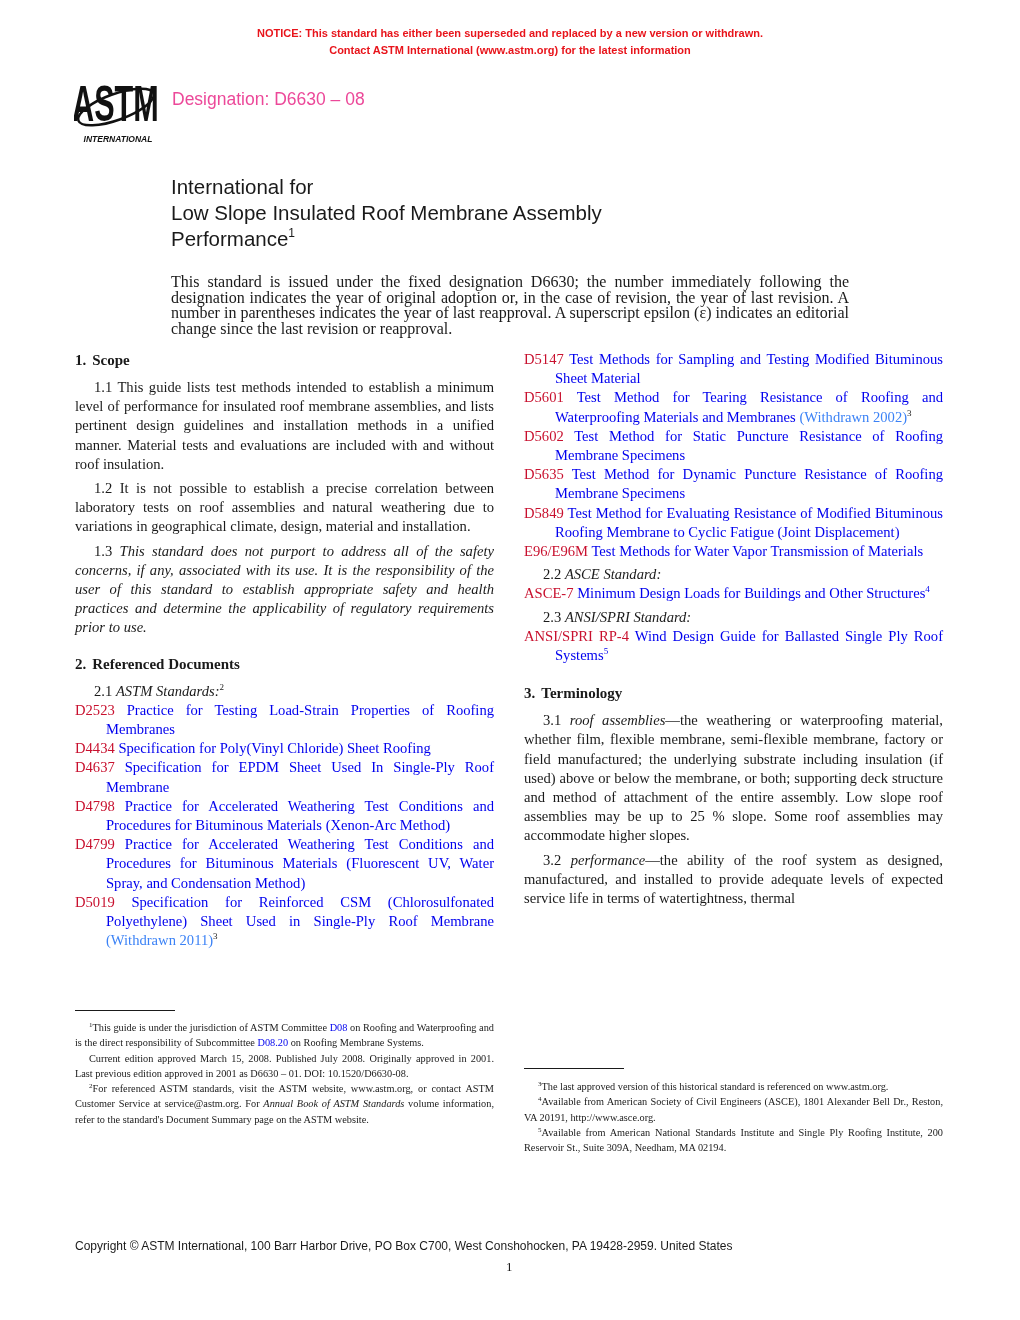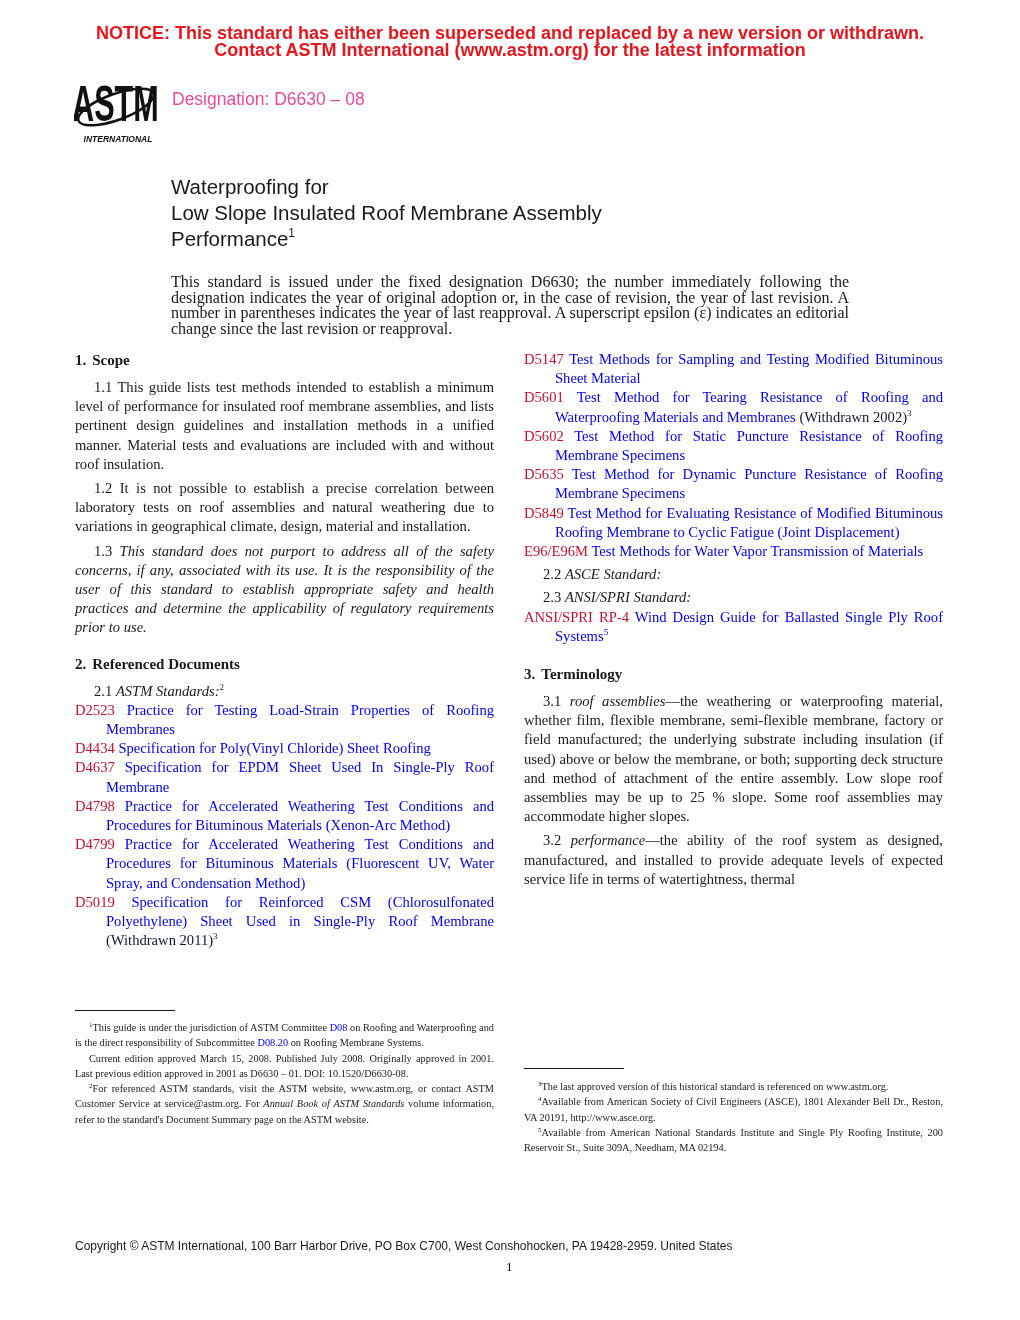--- a/index.html
+++ b/index.html
@@ -1,18 +1,18 @@
 <!DOCTYPE html>
 <html><head>
   <meta charset="utf-8">
   <style>
     html, body { margin: 0; padding: 0; background: #ffffff; }
     body { width: 1020px; height: 1320px; position: relative; overflow: hidden; color: #1a1a1a; font-family: "Liberation Serif", serif; }
 
-    .notice { position: absolute; left: 0; top: 25px; width: 1020px; text-align: center; color: #e8141b; font-family: "Liberation Sans", sans-serif; font-weight: bold; font-size: 18px; line-height: 17px; }
+    .notice { position: absolute; left: 0; top: 25px; width: 1020px; text-align: center; color: #e8141b; font-family: "Liberation Sans", sans-serif; font-weight: bold; font-size: 11px; line-height: 17px; }
 
     .logo { position: absolute; left: 74px; top: 78px; width: 90px; height: 66px; }
     .designation { position: absolute; left: 172px; top: 89px; font-family: Liberation Sans, sans-serif; font-size: 17.5px; color: #ec4899; }
 
     .title { position: absolute; left: 171px; top: 174px; font-family: "Liberation Sans", sans-serif; font-size: 20.5px; line-height: 26px; color: #1a1a1a; }
     .title .line1 { font-weight: normal; }
     .title .line2, .title .line3 { font-weight: normal; }
     .title sup { font-size: 12px; vertical-align: 9px; line-height: 0; }
 
     .preamble { position: absolute; left: 171px; top: 274px; width: 678px; font-family: "Liberation Serif", serif; font-size: 16px; line-height: 15.5px; text-align: justify; color: #1a1a1a; }
@@ -22,21 +22,21 @@
     .col-right { left: 524px; top: 350px; width: 419px; }
 
     h2.sec { font-size: 15px; font-weight: bold; margin: 0 0 8px 0; line-height: 20px; }
     h2.sec .num { margin-right: 6px; }
     p.para { margin: 0 0 5px 0; text-indent: 19px; }
     p.para .it, .it { font-style: italic; }
     .sub { text-indent: 19px; margin: 0; }
     .ref { padding-left: 31px; text-indent: -31px; margin: 0; text-align: justify; }
     .ref .code { color: #c8102e; }
     .ref .desc { color: #0000ee; }
-    .ref .note { color: #0f172a; }
+    .ref .note { color: #3b82f6; }
     sup.fn { font-size: 9px; vertical-align: 6px; line-height: 0; }
 
     .fn-rule { position: absolute; height: 1px; background: #1a1a1a; width: 100px; }
     .footnotes { position: absolute; font-family: "Liberation Serif", serif; font-size: 10.3px; line-height: 15.3px; text-align: justify; color: #1a1a1a; width: 419px; }
     .footnotes p { margin: 0; text-indent: 14px; }
     .footnotes .blue { color: #0000ee; }
     .footnotes sup { font-size: 7px; vertical-align: 4px; line-height: 0; }
 
     .copyright { position: absolute; left: 75px; top: 1239px; font-family: "Liberation Sans", sans-serif; font-size: 12px; color: #1a1a1a; }
     .pagenum { position: absolute; left: 506px; top: 1259px; font-size: 13px; color: #1a1a1a; }
@@ -52,21 +52,21 @@
 <div class="logo">
   <svg width="90" height="66" viewBox="0 0 90 66">
     <ellipse cx="42" cy="29" rx="40" ry="13" fill="none" stroke="#111" stroke-width="2.5" transform="rotate(-20 42 29)"></ellipse>
     <text x="42" y="44" text-anchor="middle" font-family="Liberation Sans, sans-serif" font-weight="bold" font-size="34" fill="#111" transform="scale(0.9,1.45) translate(4,-14)">ASTM</text>
     <text x="44" y="64" text-anchor="middle" font-family="Liberation Sans, sans-serif" font-weight="bold" font-style="italic" font-size="8.5" fill="#111">INTERNATIONAL</text>
   </svg>
 </div>
 <div class="designation">Designation: D6630 – 08</div>
 
 <div class="title">
-  <div class="line1">Waterproofing for</div>
+  <div class="line1">International for</div>
   <div class="line2">Low Slope Insulated Roof Membrane Assembly</div>
   <div class="line3"><span>Performance</span><sup>1</sup></div>
 </div>
 
 <div class="preamble">This standard is issued under the fixed designation D6630; the number immediately following the designation indicates the year of original adoption or, in the case of revision, the year of last revision. A number in parentheses indicates the year of last reapproval. A superscript epsilon (ε) indicates an editorial change since the last revision or reapproval.</div>
 
 <div class="col col-left">
   <h2 class="sec"><span class="num">1.</span><span>Scope</span></h2>
   <p class="para"><span>1.1</span> <span>This guide lists test methods intended to establish a minimum level of performance for insulated roof membrane assemblies, and lists pertinent design guidelines and installation methods in a unified manner. Material tests and evaluations are included with and without roof insulation.</span></p>
   <p class="para"><span>1.2</span> <span>It is not possible to establish a precise correlation between laboratory tests on roof assemblies and natural weathering due to variations in geographical climate, design, material and installation.</span></p>
@@ -95,20 +95,21 @@
   <div id="refs-right">
       <p class="ref"><span class="code">D5147</span> <span class="desc">Test Methods for Sampling and Testing Modified Bituminous Sheet Material</span></p>
       <p class="ref"><span class="code">D5601</span> <span class="desc">Test Method for Tearing Resistance of Roofing and Waterproofing Materials and Membranes</span> <span class="note">(Withdrawn 2002)</span><sup class="fn">3</sup></p>
       <p class="ref"><span class="code">D5602</span> <span class="desc">Test Method for Static Puncture Resistance of Roofing Membrane Specimens</span></p>
       <p class="ref"><span class="code">D5635</span> <span class="desc">Test Method for Dynamic Puncture Resistance of Roofing Membrane Specimens</span></p>
       <p class="ref"><span class="code">D5849</span> <span class="desc">Test Method for Evaluating Resistance of Modified Bituminous Roofing Membrane to Cyclic Fatigue (Joint Displacement)</span></p>
       <p class="ref"><span class="code">E96/E96M</span> <span class="desc">Test Methods for Water Vapor Transmission of Materials</span></p>
     </div>
 
   <p class="sub" style="margin-top:4px"><span>2.2</span> <span class="it">ASCE Standard:</span></p>
+  <p class="ref"><span class="code">ASCE-7</span> <span class="desc">Minimum Design Loads for Buildings and Other Structures</span><sup class="fn desc">4</sup></p>
   <p class="sub" style="margin-top:4px"><span>2.3</span> <span class="it">ANSI/SPRI Standard:</span></p>
   <p class="ref"><span class="code">ANSI/SPRI RP-4</span> <span class="desc">Wind Design Guide for Ballasted Single Ply Roof Systems</span><sup class="fn desc">5</sup></p>
 
   <h2 class="sec" style="margin-top:18px"><span class="num">3.</span><span>Terminology</span></h2>
   <p class="para"><span>3.1</span> <span class="it">roof assemblies</span><span>—the weathering or waterproofing material, whether film, flexible membrane, semi-flexible membrane, factory or field manufactured; the underlying substrate including insulation (if used) above or below the membrane, or both; supporting deck structure and method of attachment of the entire assembly. Low slope roof assemblies may be up to 25 % slope. Some roof assemblies may accommodate higher slopes.</span></p>
   <p class="para"><span>3.2</span> <span class="it">performance</span><span>—the ability of the roof system as designed, manufactured, and installed to provide adequate levels of expected service life in terms of watertightness, thermal</span></p>
 
   <div class="fn-rule" style="left:0; top:718px;"></div>
   <div class="footnotes" style="left:0; top:729px;">
     <p><sup>3</sup><span>The last approved version of this historical standard is referenced on www.astm.org.</span></p>

